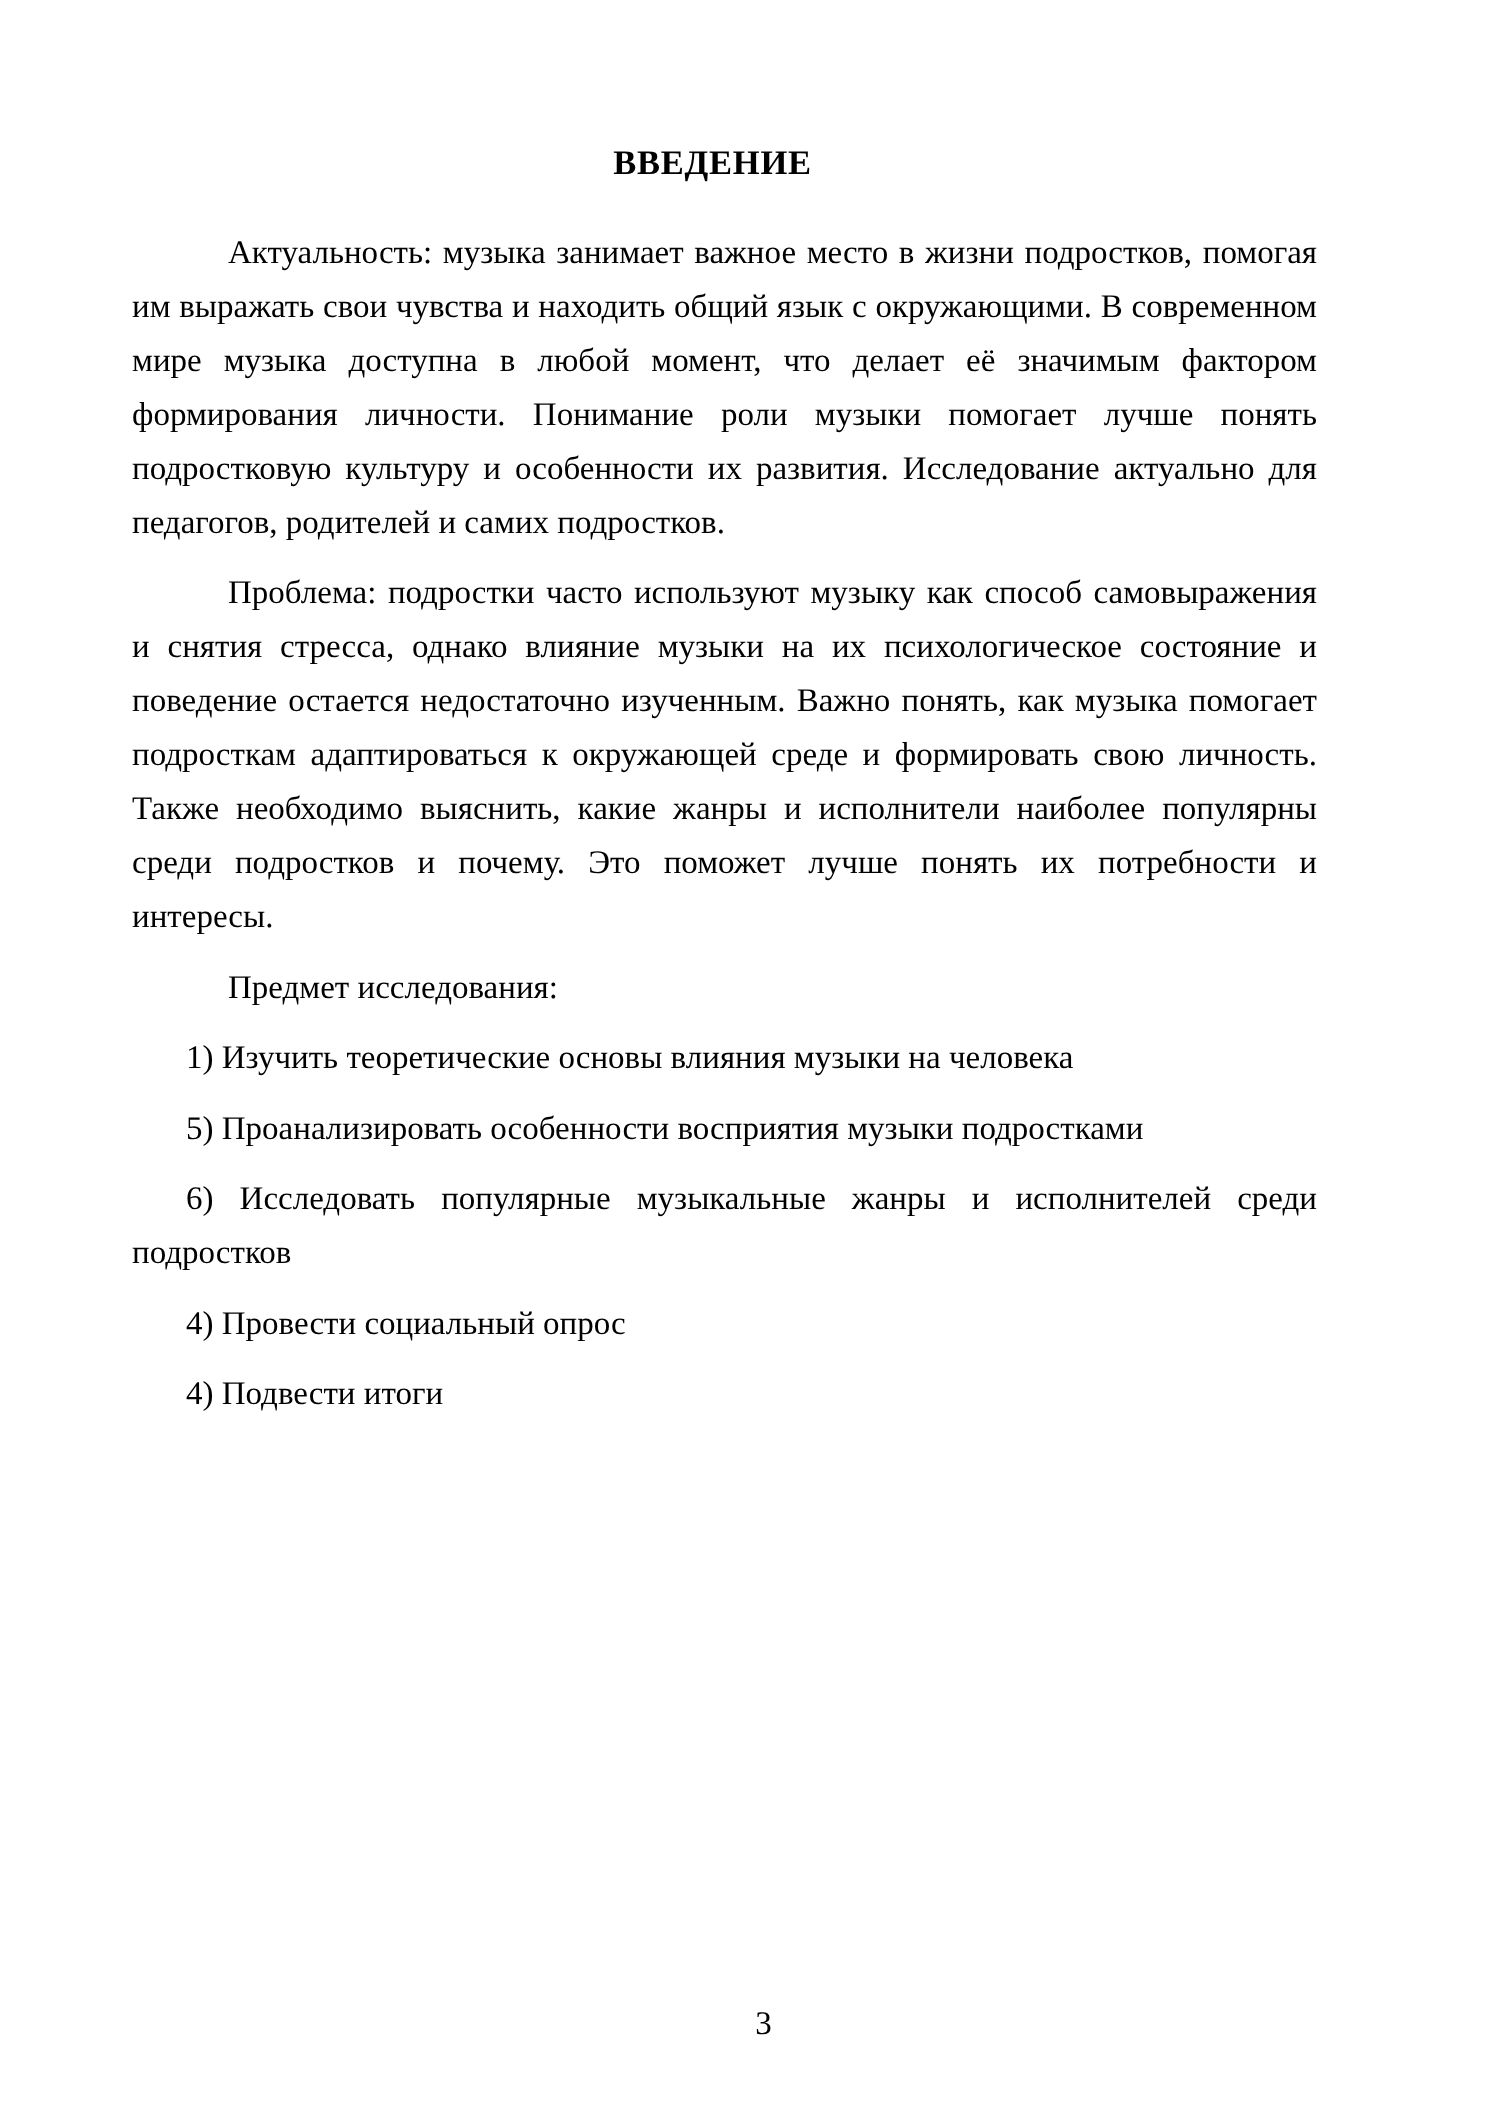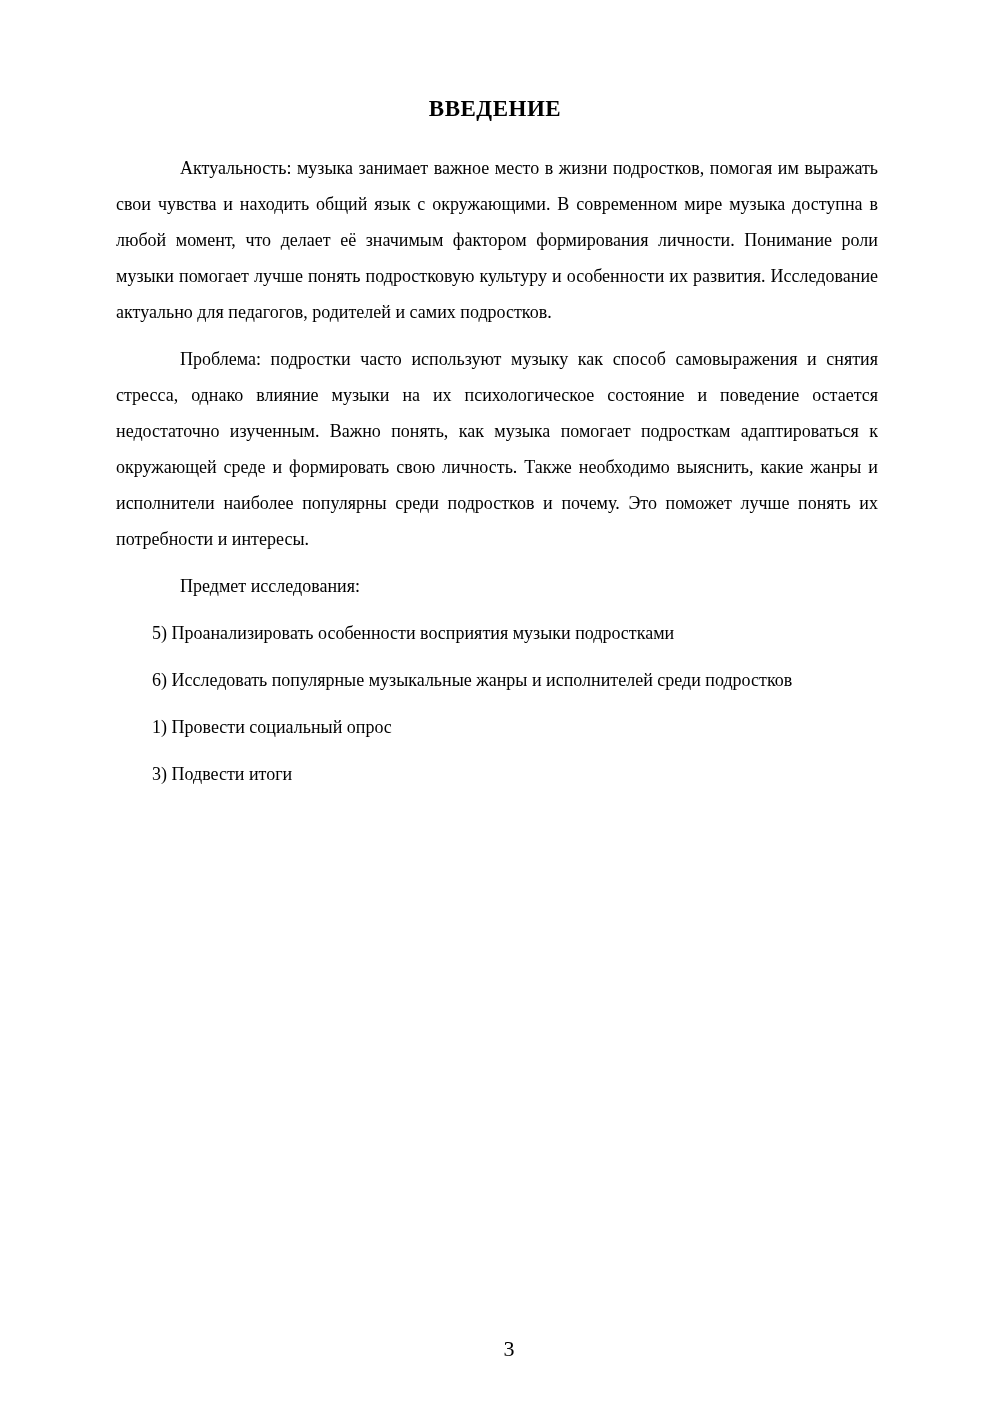--- a/index.html
+++ b/index.html
@@ -8,35 +8,35 @@
     background: #ffffff;
   }
   .page {
     position: relative;
     width: 948px;
     height: 1414px;
     box-sizing: border-box;
     background: #ffffff;
     color: #000000;
     font-family: "Liberation Serif", "DejaVu Serif", serif;
-    padding: 96px 70px 60px 112px;
+    padding: 96px 70px 60px 72px;
     overflow: hidden;
   }
   .doc-title {
     font-size: 23px;
     font-weight: bold;
     text-align: center;
     margin: 0 0 28px 0;
     letter-spacing: 0.5px;
   }
   .para {
-    font-size: 18px;
+    font-size: 22px;
     line-height: 36px;
     text-align: justify;
-    margin: 0 0 11px 4px;
+    margin: 0 0 11px 16px;
   }
   .indent-lg {
     text-indent: 64px;
   }
   .indent-sm {
     text-indent: 36px;
   }
   .page-number {
     position: absolute;
     bottom: 52px;
@@ -53,26 +53,27 @@
 
   <h1 class="doc-title">ВВЕДЕНИЕ</h1>
 
   <p class="para indent-lg">Актуальность: музыка занимает важное место в жизни подростков, помогая им выражать свои чувства и находить общий язык с окружающими. В современном мире музыка доступна в любой момент, что делает её значимым фактором формирования личности. Понимание роли музыки помогает лучше понять подростковую культуру и особенности их развития. Исследование актуально для педагогов, родителей и самих подростков.</p>
 
   <p class="para indent-lg">Проблема: подростки часто используют музыку как способ самовыражения и снятия стресса, однако влияние музыки на их психологическое состояние и поведение остается недостаточно изученным. Важно понять, как музыка помогает подросткам адаптироваться к окружающей среде и формировать свою личность. Также необходимо выяснить, какие жанры и исполнители наиболее популярны среди подростков и почему. Это поможет лучше понять их потребности и интересы.</p>
 
 
   <p class="para indent-lg">Предмет исследования:</p>
 
+  <p class="para indent-sm">1) Изучить теоретические основы влияния музыки на человека</p>
 
   <p class="para indent-sm">5) Проанализировать особенности восприятия музыки подростками</p>
 
   <p class="para indent-sm">6) Исследовать популярные музыкальные жанры и исполнителей среди подростков</p>
 
-  <p class="para indent-sm">1) Провести социальный опрос</p>
+  <p class="para indent-sm">4) Провести социальный опрос</p>
 
-  <p class="para indent-sm">3) Подвести итоги</p>
+  <p class="para indent-sm">4) Подвести итоги</p>
 
 
 
   <div class="page-number">3</div>
 
 </div>
 
 </body></html>

